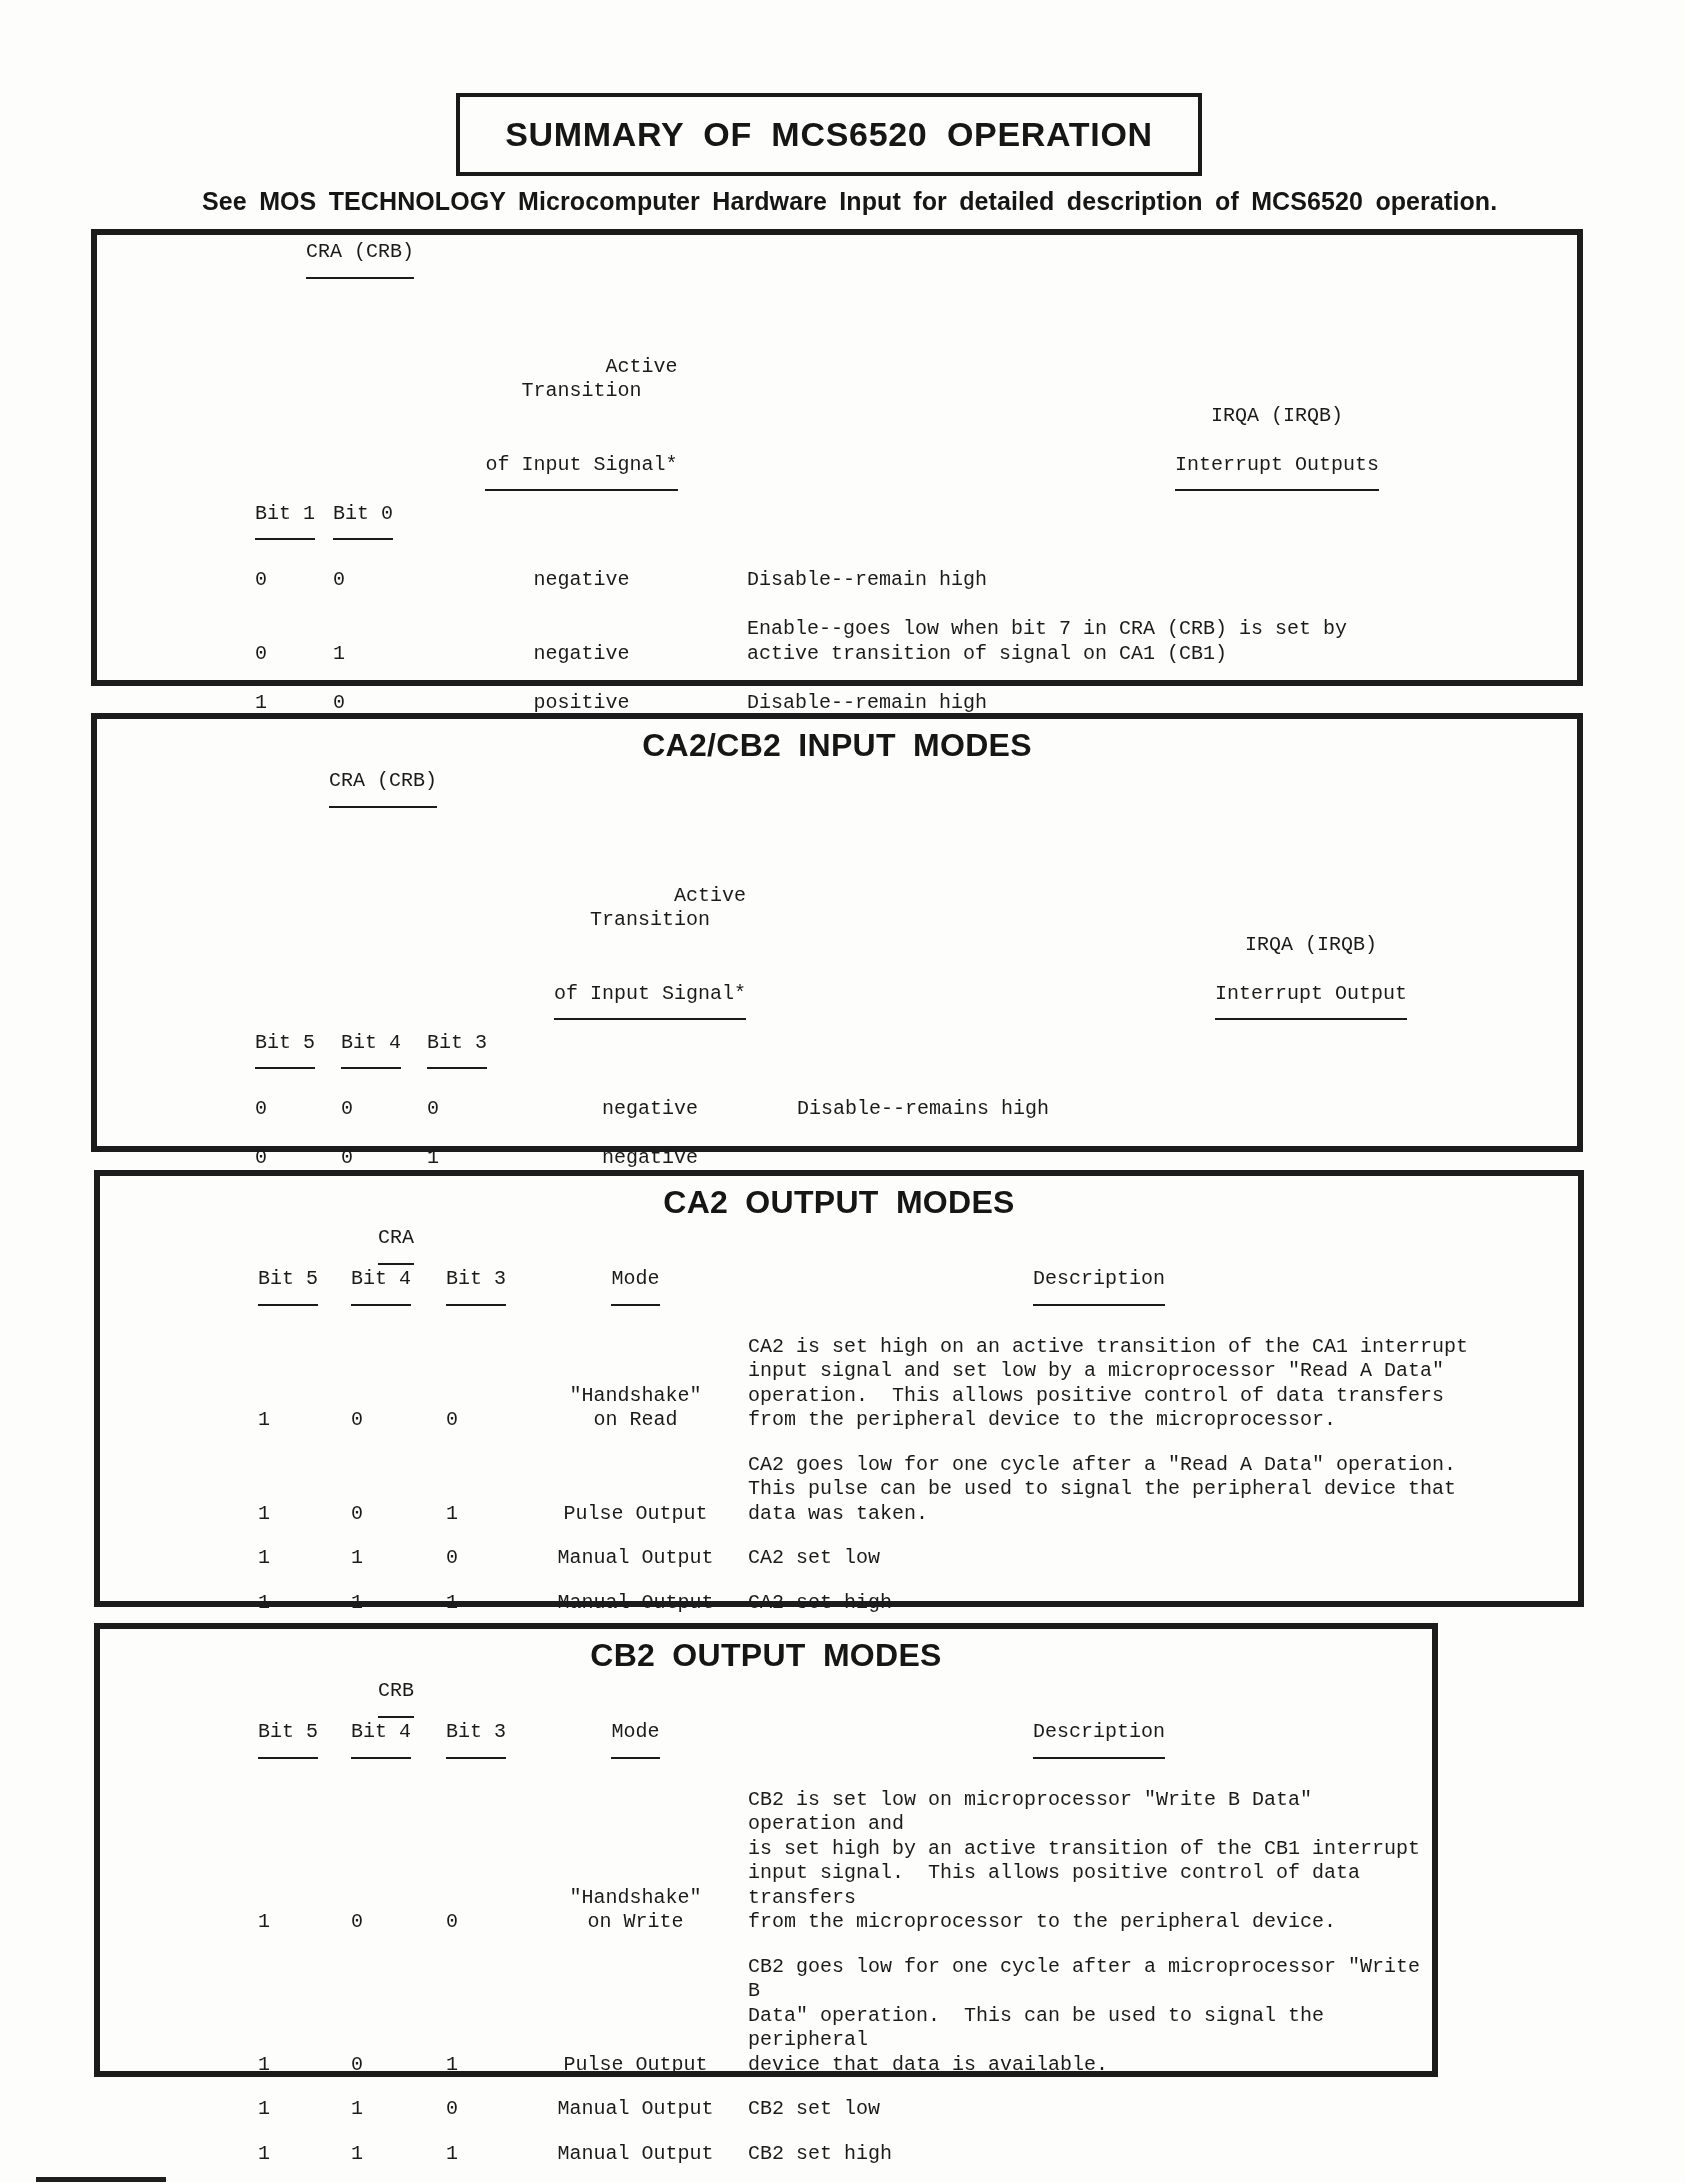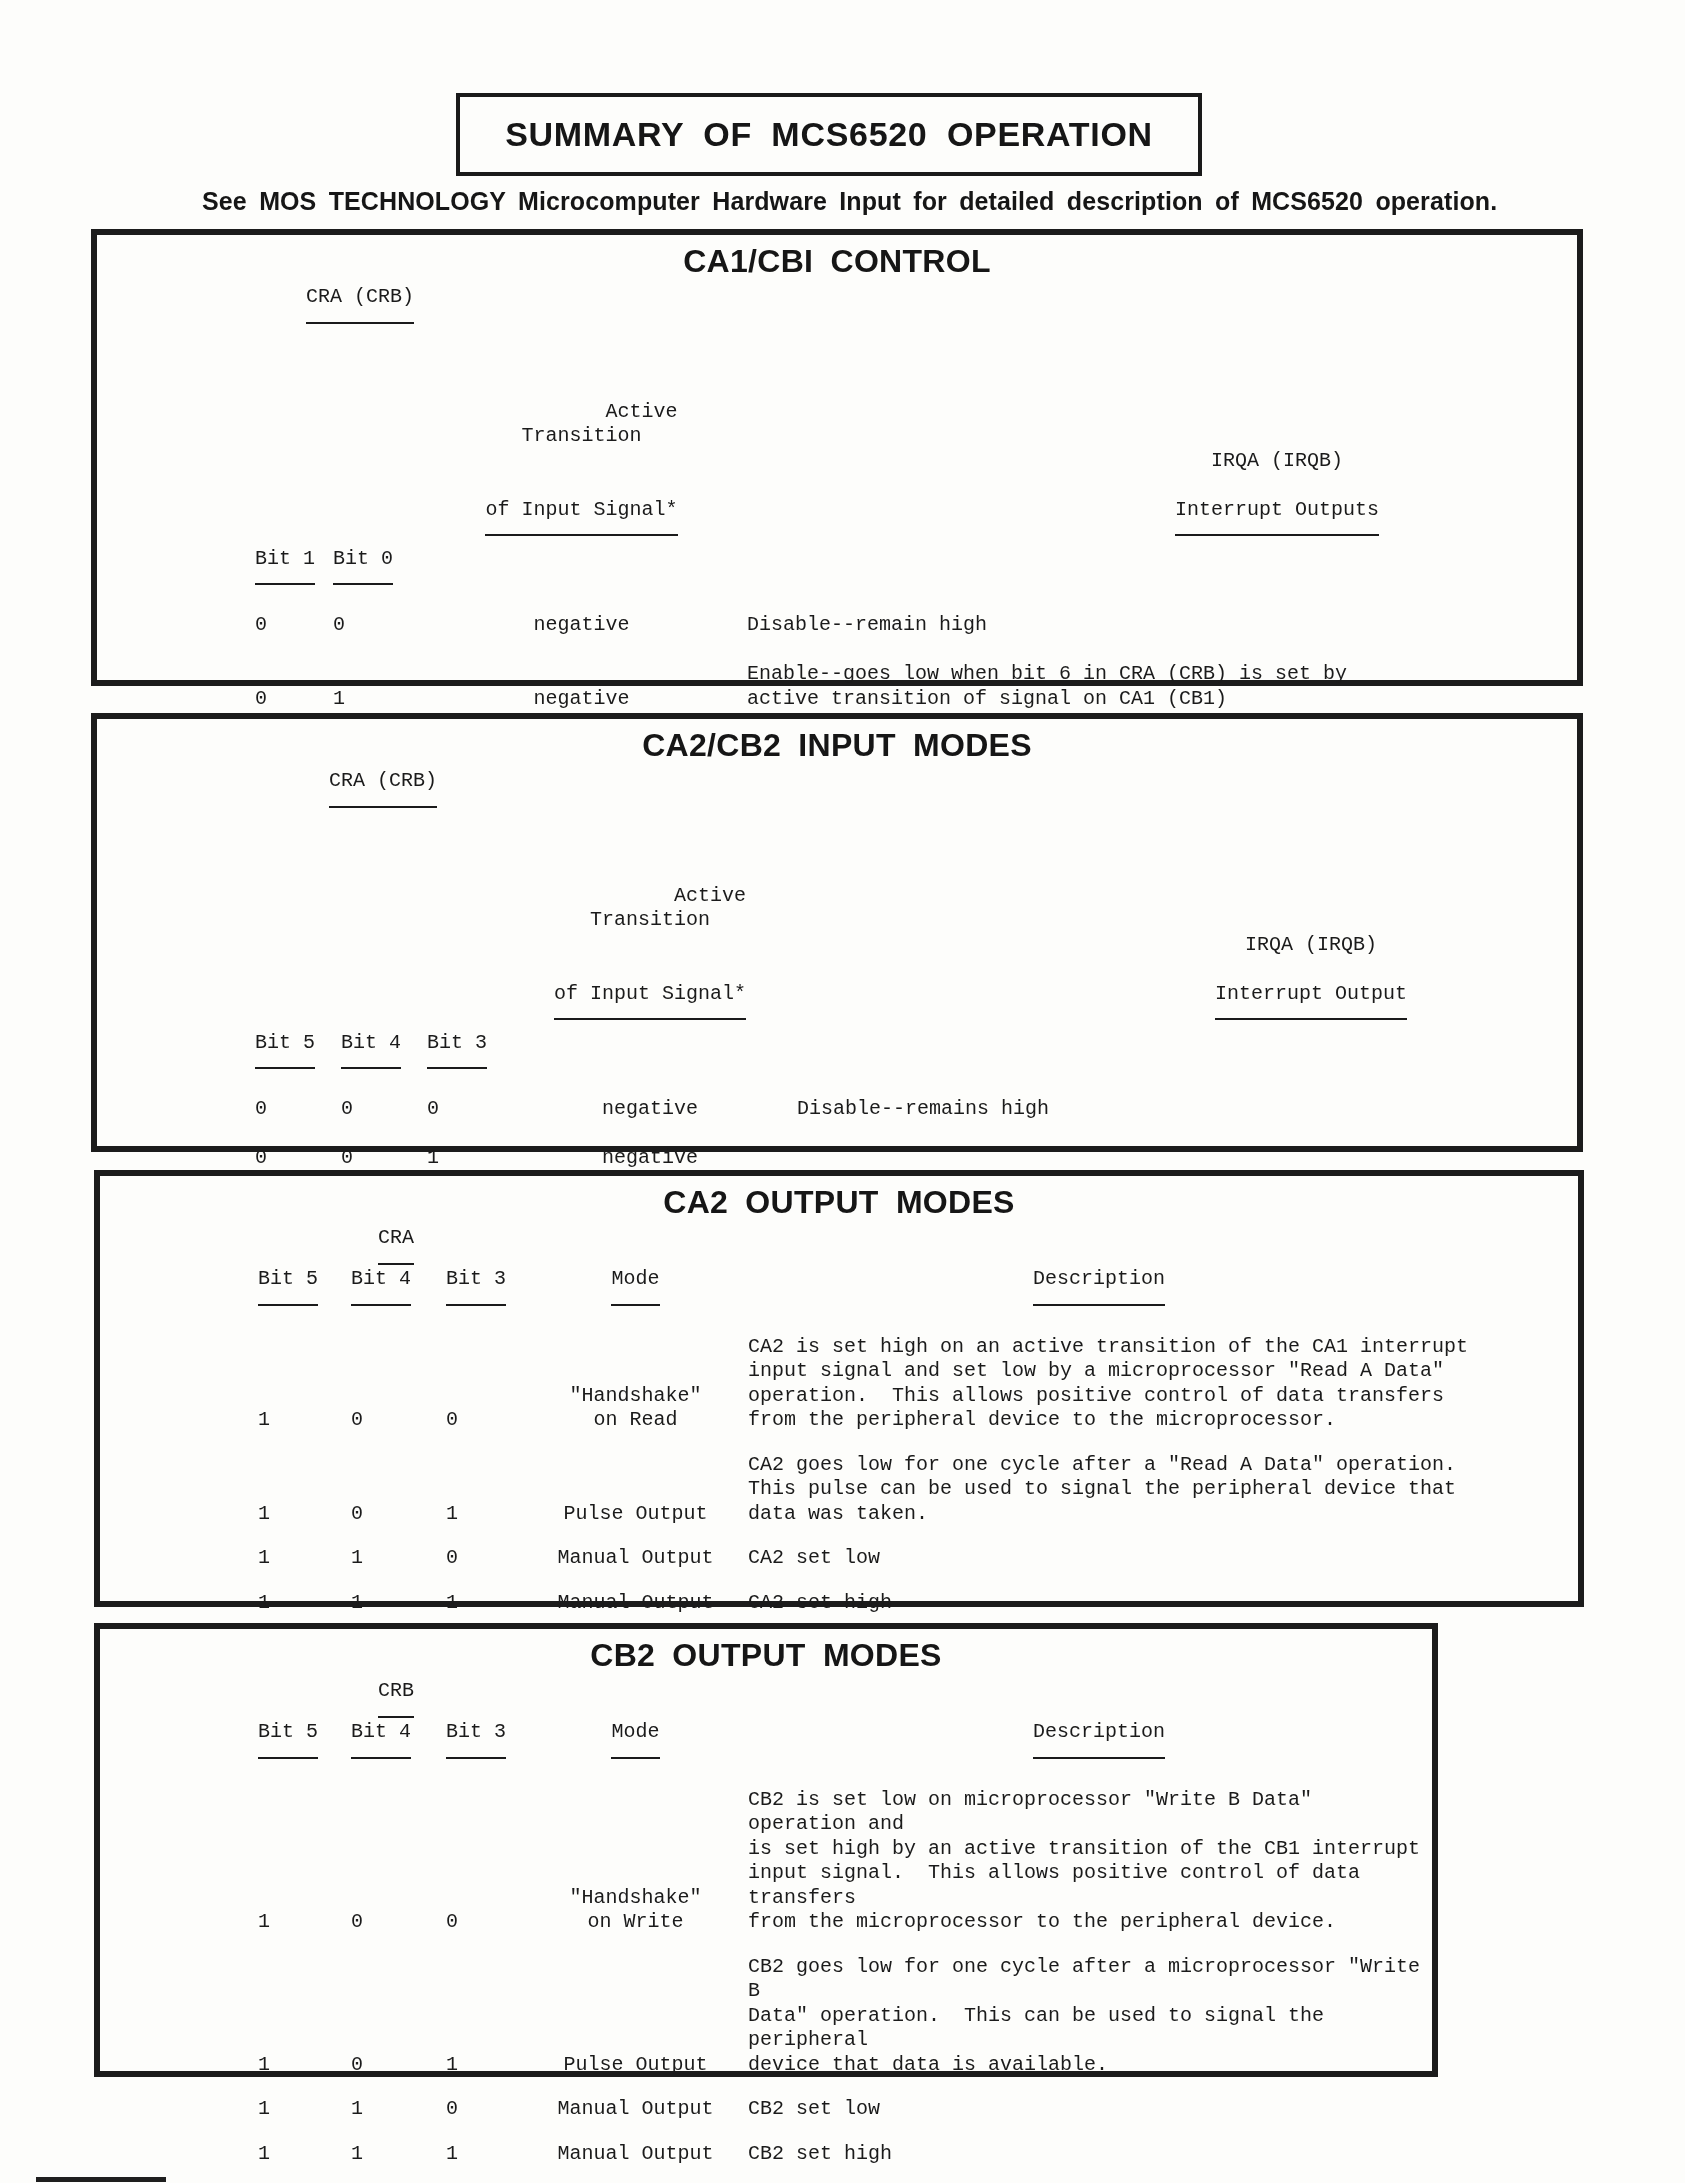--- a/index.html
+++ b/index.html
@@ -67,21 +67,20 @@
 <body>
 
 <div class="page">
 
   <div class="title-box">
     <div class="t sans">SUMMARY OF MCS6520 OPERATION</div>
   </div>
   <div class="subtitle sans">See MOS TECHNOLOGY Microcomputer Hardware Input for detailed description of MCS6520 operation.</div>
 
   <div class="sec sec1 t1">
-    <div class="sec-title sans">CA1/CBI CONTROL</div>
     <div class="group-row mono">
       <span class="u g1">CRA (CRB)</span>
     </div>
     <div class="grid hdr mono">
       <div class="cell-bit"><span class="u">Bit 1</span></div>
       <div class="cell-bit"><span class="u">Bit 0</span></div>
       <div class="cell-mid">
         <span class="stack">
           <span>Active Transition</span><br>
           <span class="u">of Input Signal*</span>
@@ -98,21 +97,21 @@
     <div class="grid row row-first mono">
       <div class="cell-bit">0</div>
       <div class="cell-bit">0</div>
       <div class="cell-mid">negative</div>
       <div class="cell-desc">Disable--remain high</div>
     </div>
     <div class="grid row mono">
       <div class="cell-bit">0</div>
       <div class="cell-bit">1</div>
       <div class="cell-mid">negative</div>
-      <div class="cell-desc">Enable--goes low when bit 6 in CRA (CRB) is set by
+      <div class="cell-desc">Enable--goes low when bit 7 in CRA (CRB) is set by
 active transition of signal on CA1 (CB1)</div>
     </div>
     <div class="grid row mono">
       <div class="cell-bit">1</div>
       <div class="cell-bit">0</div>
       <div class="cell-mid">positive</div>
       <div class="cell-desc">Disable--remain high</div>
     </div>
     <div class="grid row mono">
       <div class="cell-bit">1</div>

